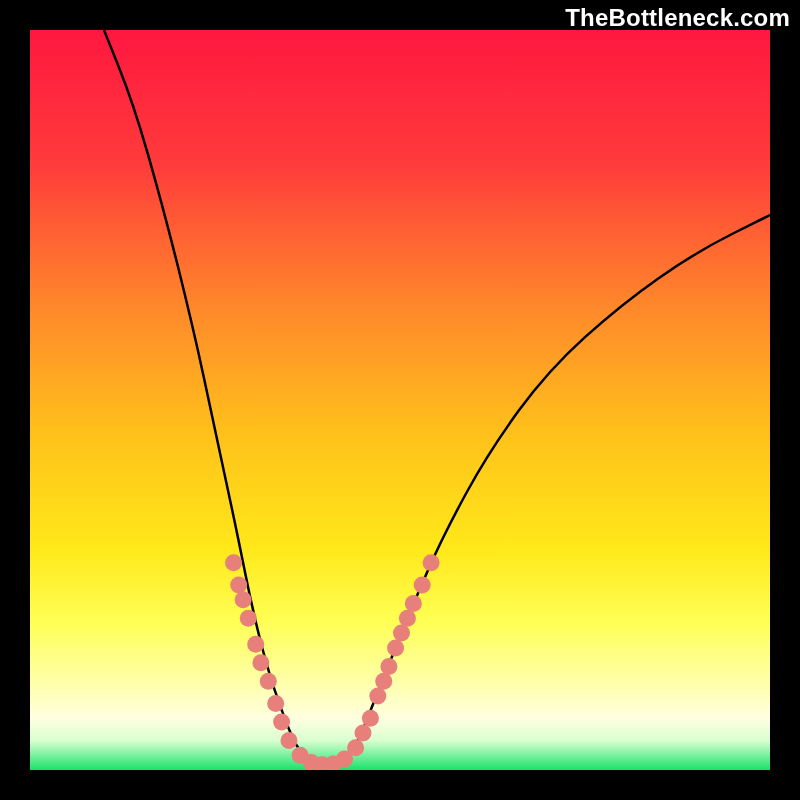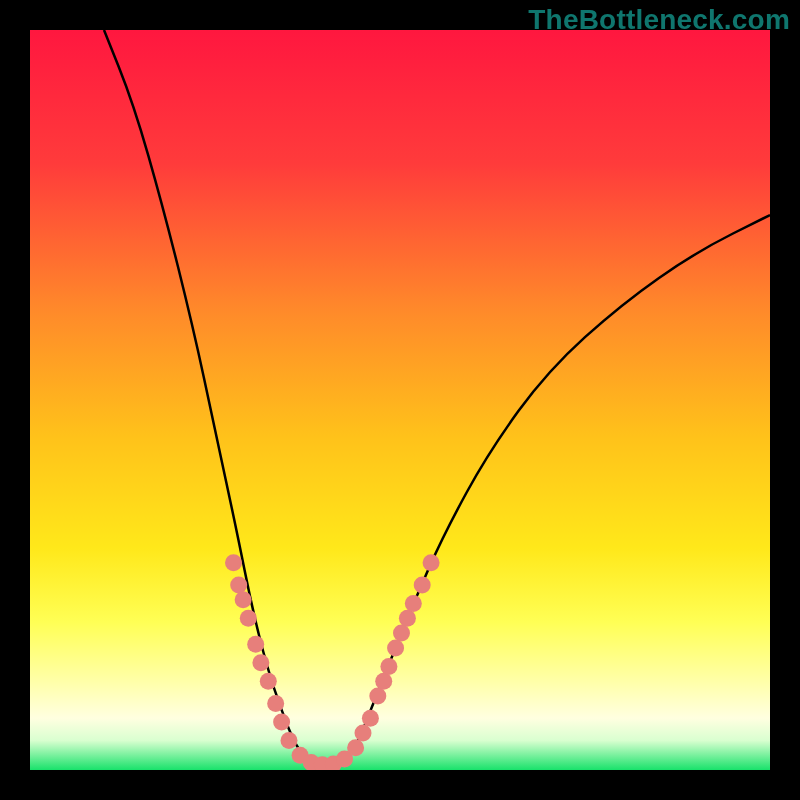--- a/index.html
+++ b/index.html
@@ -14,22 +14,22 @@
   .frame {
     position: relative;
     width: 800px;
     height: 800px;
     background: #000;
   }
   .watermark {
     position: absolute;
     top: 4px;
     right: 10px;
-    color: #0f766e;
-    font-size: 28px;
+    color: #ffffff;
+    font-size: 24px;
     font-weight: 600;
     letter-spacing: 0.2px;
     user-select: none;
   }
   .plot {
     position: absolute;
     left: 30px;
     top: 30px;
     width: 740px;
     height: 740px;

